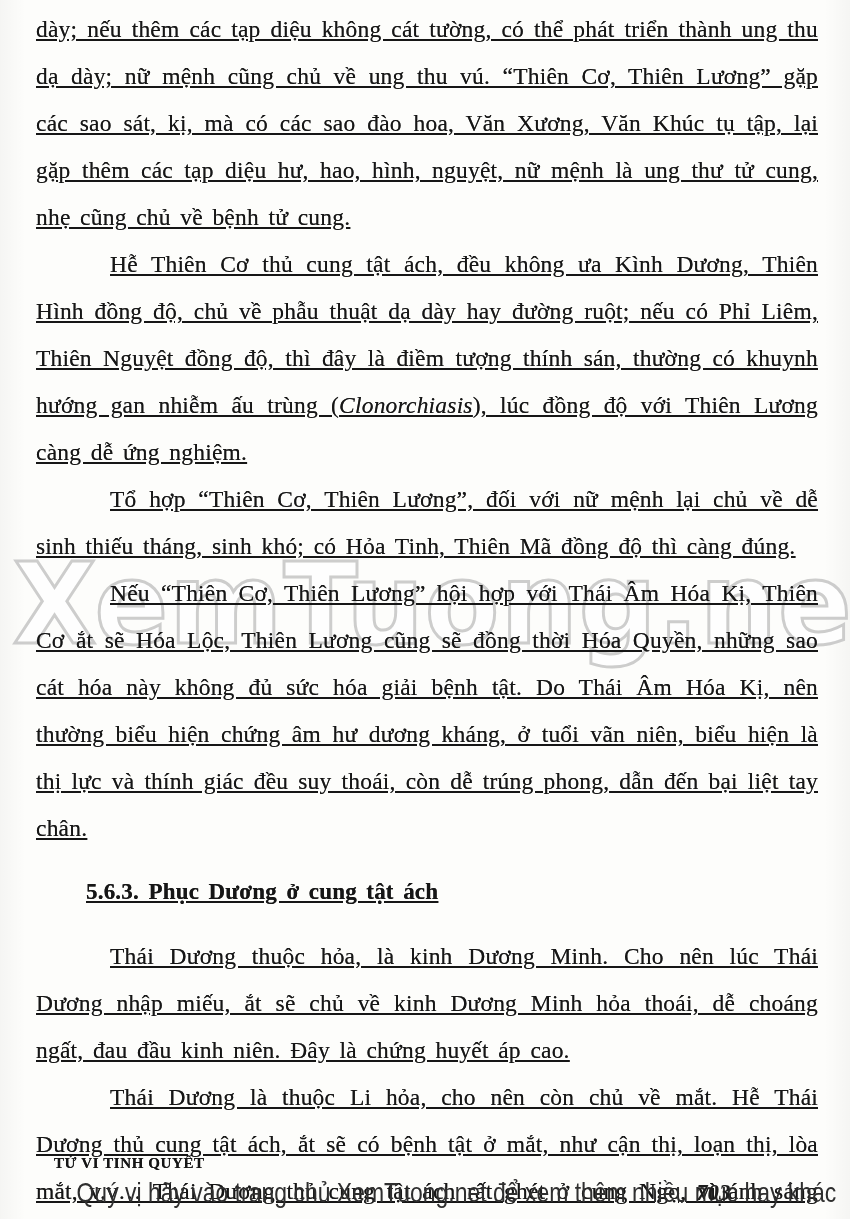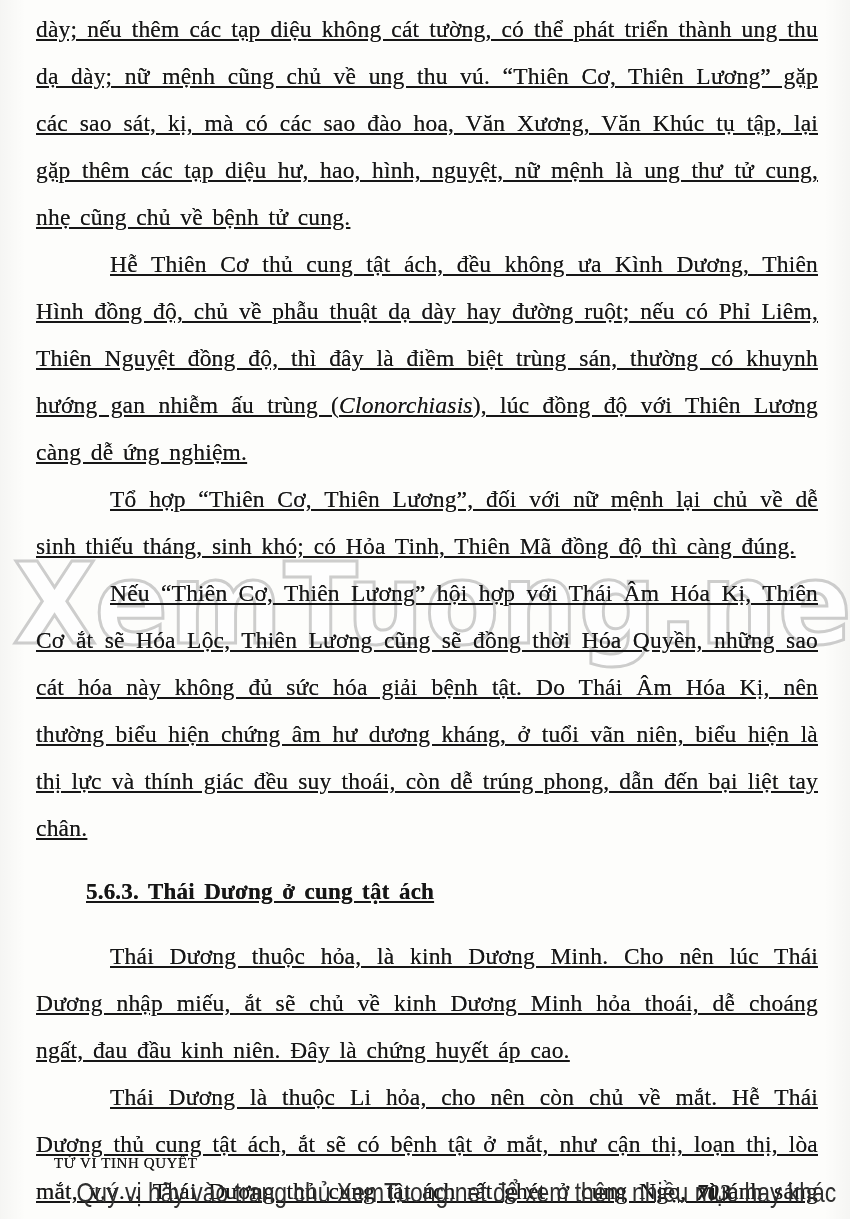--- a/index.html
+++ b/index.html
@@ -46,21 +46,21 @@
   .textblock p.cont{text-indent:0;}
   .heading{
     font-size:23px;font-weight:bold;
     margin:16px 0 18px 50px;
     text-indent:0;letter-spacing:.2px;
     text-shadow:0 0 .4px rgba(0,0,0,.8);
   }
   .latin{font-style:italic;}
   .footer-title{
     position:absolute;left:54px;top:1155px;
-    font-size:15px;font-weight:normal;letter-spacing:.6px;
+    font-size:15px;font-weight:bold;letter-spacing:.6px;
     z-index:3;text-shadow:0 0 .4px rgba(0,0,0,.8);
   }
   .footer-banner{
     position:absolute;left:0;top:1178px;width:100%;
     text-align:center;
     font-family:"Liberation Sans",sans-serif;
     font-size:28px;line-height:30px;
     color:#2f2f2f;
     transform:scaleX(.82);
     transform-origin:center;
@@ -75,24 +75,24 @@
 </style>
 </head>
 <body>
 
 <div class="page">
 
   <div class="watermark">XemTuong.net</div>
 
   <div class="textblock">
     <p class="cont">dày; nếu thêm các tạp diệu không cát tường, có thể phát triển thành ung thu dạ dày; nữ mệnh cũng chủ về ung thu vú. “Thiên Cơ, Thiên Lương” gặp các sao sát, kị, mà có các sao đào hoa, Văn Xương, Văn Khúc tụ tập, lại gặp thêm các tạp diệu hư, hao, hình, nguyệt, nữ mệnh là ung thư tử cung, nhẹ cũng chủ về bệnh tử cung.</p>
-    <p><span>Hễ Thiên Cơ thủ cung tật ách, đều không ưa Kình Dương, Thiên Hình đồng độ, chủ về phẫu thuật dạ dày hay đường ruột; nếu có Phỉ Liêm, Thiên Nguyệt đồng độ, thì đây là điềm biệt trùng sán, thường có khuynh hướng gan nhiễm ấu trùng (</span><span class="latin">Clonorchiasis</span><span>), lúc đồng độ với Thiên Lương càng dễ ứng nghiệm.</span></p>
+    <p><span>Hễ Thiên Cơ thủ cung tật ách, đều không ưa Kình Dương, Thiên Hình đồng độ, chủ về phẫu thuật dạ dày hay đường ruột; nếu có Phỉ Liêm, Thiên Nguyệt đồng độ, thì đây là điềm tượng thính sán, thường có khuynh hướng gan nhiễm ấu trùng (</span><span class="latin">Clonorchiasis</span><span>), lúc đồng độ với Thiên Lương càng dễ ứng nghiệm.</span></p>
     <p>Tổ hợp “Thiên Cơ, Thiên Lương”, đối với nữ mệnh lại chủ về dễ sinh thiếu tháng, sinh khó; có Hỏa Tinh, Thiên Mã đồng độ thì càng đúng.</p>
     <p>Nếu “Thiên Cơ, Thiên Lương” hội hợp với Thái Âm Hóa Kị, Thiên Cơ ắt sẽ Hóa Lộc, Thiên Lương cũng sẽ đồng thời Hóa Quyền, những sao cát hóa này không đủ sức hóa giải bệnh tật. Do Thái Âm Hóa Kị, nên thường biểu hiện chứng âm hư dương kháng, ở tuổi vãn niên, biểu hiện là thị lực và thính giác đều suy thoái, còn dễ trúng phong, dẫn đến bại liệt tay chân.</p>
-    <h2 class="heading">5.6.3. Thái Dương ở cung tật ách</h2>
+    <h2 class="heading">5.6.3. Phục Dương ở cung tật ách</h2>
     <p>Thái Dương thuộc hỏa, là kinh Dương Minh. Cho nên lúc Thái Dương nhập miếu, ắt sẽ chủ về kinh Dương Minh hỏa thoái, dễ choáng ngất, đau đầu kinh niên. Đây là chứng huyết áp cao.</p>
     <p>Thái Dương là thuộc Li hỏa, cho nên còn chủ về mắt. Hễ Thái Dương thủ cung tật ách, ắt sẽ có bệnh tật ở mắt, như cận thị, loạn thị, lòa mắt, v.v… Thái Dương thủ cung tật ách rất ghét ở cung Ngọ, vì ánh sáng của thái dương quá thịnh; cũng không ưa ở cung Tuất, ngại mặt trời đã lặn về tây, đều chủ về bệnh tật ở mắt. Thái Dương thủ cung tật ách gặp sát tinh, thường chủ động phẫu thuật ở bộ phận mắt; gặp các sao sát, kị trùng trùng, lại còn có các sao Thiên Hình, Thiên Nguyệt, Địa Không, Địa Kiếp, Phục Binh, Phỉ Liêm hội hợp, thường chủ về mù lòa; đặc biệt rất ghét hội hợp với Văn Xương, Văn Khúc Hóa Kị.</p>
   </div>
 
   <div class="footer-title">TỬ VI TINH QUYẾT</div>
 
   <div class="page-number">703</div>
 
   <div class="footer-banner">Quý vị hãy vào trang chủ XemTuong.net để xem thêm nhiều mục hay khác</div>
 

